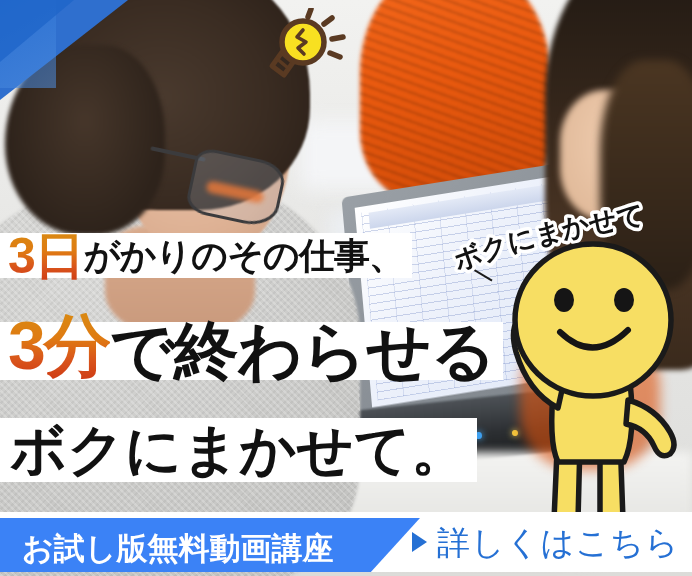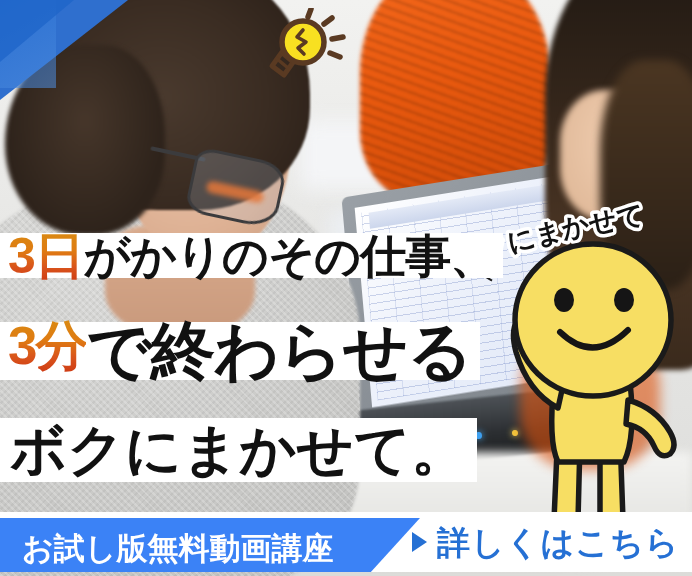--- a/index.html
+++ b/index.html
@@ -219,22 +219,22 @@
   #band2{left:0;top:322px;height:58px;padding:0 8px;}
   #band3{left:0;top:418px;height:64px;padding:0 10px;}
 
   .num{
     background:linear-gradient(180deg,#d98a12 0%,#df7b12 40%,#d9541b 72%,#cf3c14 100%);
     -webkit-background-clip:text;background-clip:text;
     color:transparent;-webkit-text-fill-color:transparent;
     font-weight:bold;
   }
   #band1 .num{font-size:50px;letter-spacing:-1px;line-height:1;}
-  #band1 .rest{font-size:46px;letter-spacing:-1px;line-height:1;text-align:center;}
-  #band2 .num{font-size:53px;letter-spacing:-2px;line-height:1;
+  #band1 .rest{font-size:36px;letter-spacing:-1px;line-height:1;text-align:center;}
+  #band2 .num{font-size:68px;letter-spacing:-2px;line-height:1;
               position:relative;top:-6px;}
   #band2 .rest{font-size:64px;letter-spacing:-1px;line-height:1;}
   #band3 .rest{font-size:56px;letter-spacing:0px;line-height:1;}
 
   
   .bubble-text{
     position:absolute;left:452px;top:196px;width:240px;height:86px;
     pointer-events:none;
   }
   .bubble-line{
@@ -262,21 +262,21 @@
   }
   .cta-link{
     position:absolute;left:412px;top:0;height:60px;
     display:flex;align-items:center;gap:10px;
   }
   .cta-arrow{
     width:0;height:0;border-left:15px solid #2570d4;
     border-top:10px solid transparent;border-bottom:10px solid transparent;
   }
   .cta-link-label{
-    color:#2570d4;font-weight:bold;font-size:33px;letter-spacing:1px;
+    color:#2570d4;font-weight:normal;font-size:33px;letter-spacing:1px;
     white-space:nowrap;line-height:1;
   }
 </style>
 </head>
 <body>
 
 <div id="ad">
 
   <div class="photo">
     <div class="layer bg-wall"></div>

